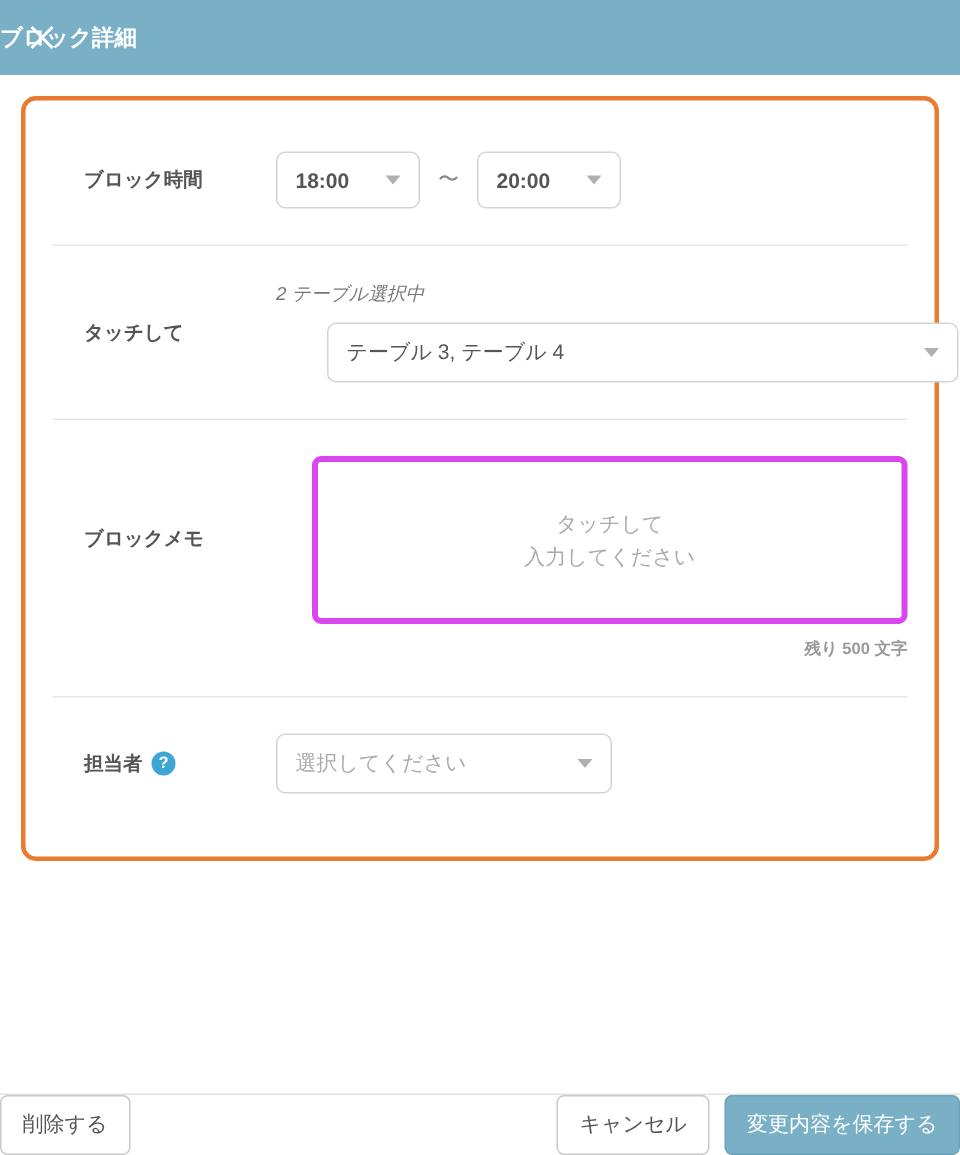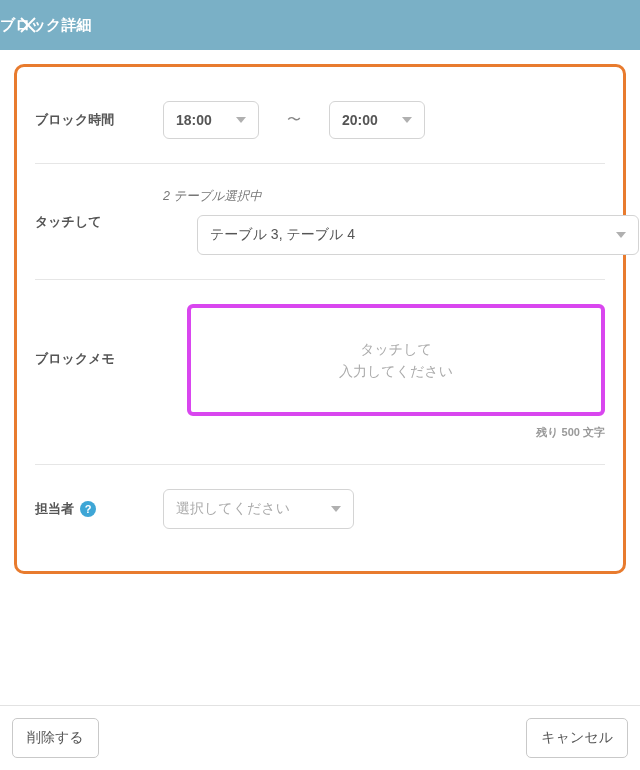--- a/index.html
+++ b/index.html
@@ -52,42 +52,43 @@
     .row.align-top { align-items: flex-start; gap: 24px; }
     .label {
       width: 128px;
       flex-shrink: 0;
       font-size: 13px;
       color: #555;
       font-weight: 600;
       display: flex;
       align-items: center;
       gap: 6px;
+      margin-left: 21px;
     }
     .controls { flex: 1; }
     .time-row {
       display: flex;
       align-items: center;
-      gap: 28px;
+      gap: 12px;
     }
     .dropdown {
       border: 1px solid #d4d4d4;
       border-radius: 6px;
       background: #fff;
       display: flex;
       align-items: center;
       justify-content: space-between;
       padding: 10px 12px;
       cursor: pointer;
       font-size: 14px;
       color: #555;
     }
     .time-dd { width: 96px; font-weight: 600; }
     .table-dd { width: 100%; margin-top: 10px; margin-left: 34px; }
-    .staff-dd { width: 191px; color: #aaa; }
+    .staff-dd { width: 224px; color: #aaa; }
     .tilde { color: #888; font-size: 14px; }
     .caret {
       width: 0; height: 0;
       border-left: 5px solid transparent;
       border-right: 5px solid transparent;
       border-top: 6px solid #b0b0b0;
     }
     .hint-text {
       font-size: 12.5px;
       color: #777;
@@ -121,21 +122,20 @@
       color: #fff;
       font-size: 11px;
       font-weight: bold;
       display: inline-flex;
       align-items: center;
       justify-content: center;
     }
     .footer {
       margin-top: auto;
       border-top: 1px solid #e2e2e2;
-      padding: 12px;
       display: flex;
       align-items: center;
       gap: 10px;
     }
     .btn {
       border: 1px solid #c9c9c9;
       background: #fff;
       border-radius: 5px;
       padding: 10px 14px;
       font-size: 14px;
@@ -214,13 +214,14 @@
       </div>
     </div>
   </div>
 
 </div>
 
 <div class="footer">
   <button class="btn">削除する</button>
   <div class="footer-spacer"></div>
   <button class="btn">キャンセル</button>
+  <button class="btn btn-primary">変更内容を保存する</button>
 </div>
 
 </body></html>

